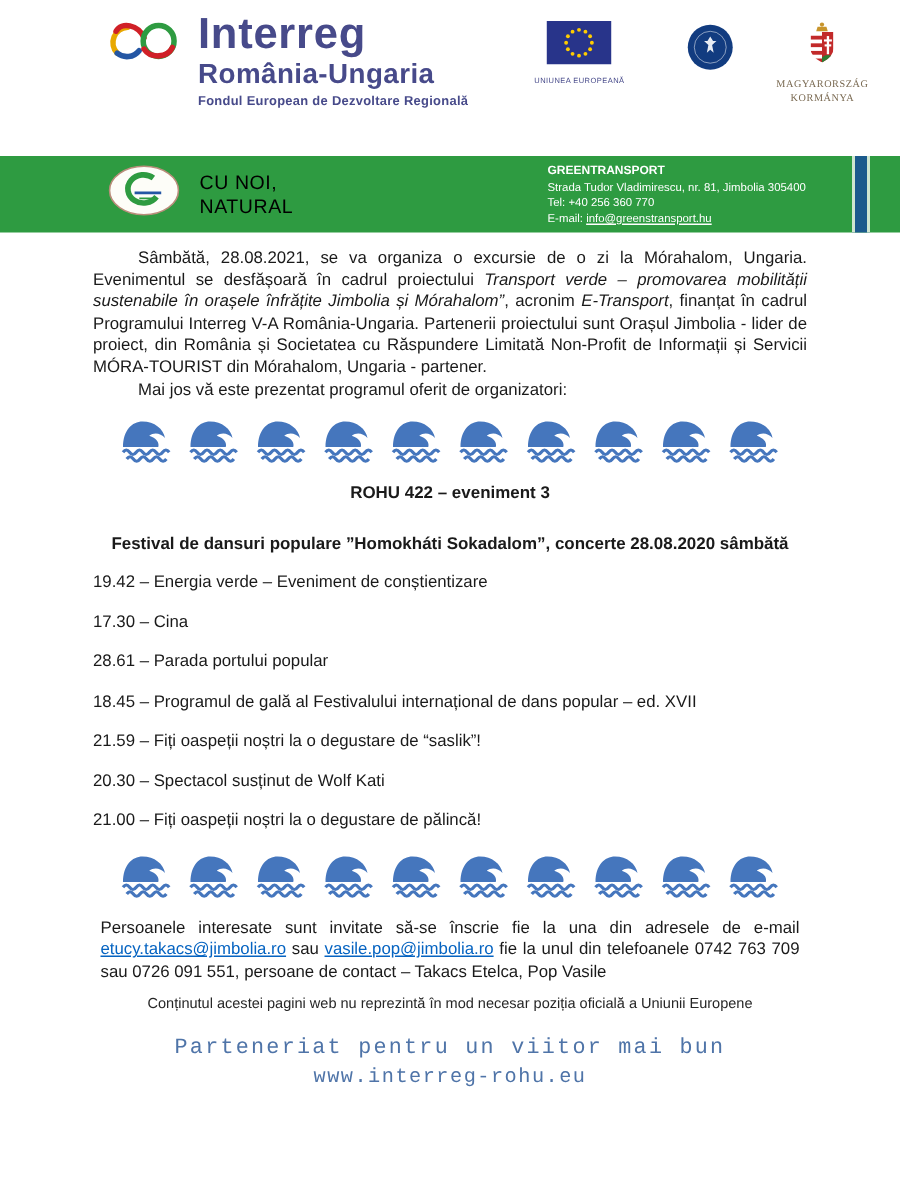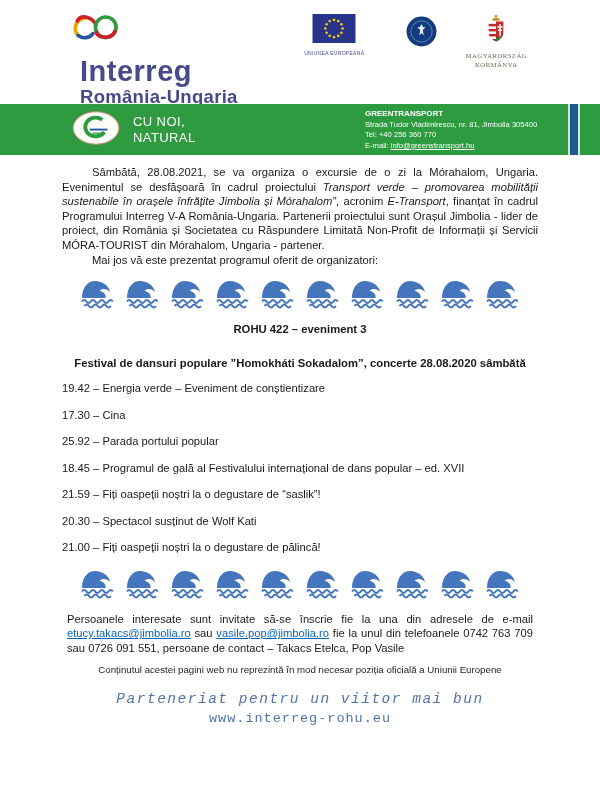--- a/index.html
+++ b/index.html
@@ -1,35 +1,35 @@
 <!DOCTYPE html>
 <html><head>
 <meta charset="utf-8">
 <style>
   html,body{margin:0;padding:0;background:#fff;}
   body{width:600px;height:792px;font-family:"Liberation Sans",sans-serif;color:#1a1a1a;}
   .page{position:relative;width:600px;height:792px;overflow:hidden;background:#fff;}
 
   
   .logo-strip{display:flex;align-items:flex-start;padding:8px 0 0 70px;height:100px;box-sizing:border-box;}
-  .interreg-block{display:flex;align-items:flex-start;flex-direction:column;}
+  .interreg-block{display:flex;align-items:flex-start;}
   .interreg-text{margin-left:10px;}
   .interreg-brand{font-size:29px;font-weight:700;color:#474a8a;line-height:30px;letter-spacing:.5px;}
   .interreg-program{font-size:18.5px;font-weight:700;color:#474a8a;line-height:22px;letter-spacing:.3px;}
   .interreg-fund{font-size:8.6px;font-weight:600;color:#474a8a;margin-top:2px;letter-spacing:.2px;}
   .eu-block{margin-left:44px;display:flex;flex-direction:column;align-items:center;margin-top:6px;}
   .eu-caption{font-size:5px;color:#474a8a;margin-top:3px;letter-spacing:.3px;}
   .ro-seal{margin-left:42px;margin-top:8px;}
   .hu-block{margin-left:26px;display:flex;flex-direction:column;align-items:center;margin-top:6px;width:66px;}
   .hu-caption{font-family:"Liberation Serif",serif;font-size:6.8px;color:#7a6a52;text-align:center;line-height:8.5px;margin-top:4px;letter-spacing:.4px;}
 
   
   .banner{position:relative;height:51px;background:#2e9b41;margin-top:4px;display:flex;align-items:center;}
   .banner-logo{margin-left:72px;flex:0 0 auto;}
-  .banner-slogan{margin-left:13px;font-size:13px;line-height:15.5px;color:#ffffff;letter-spacing:.4px;}
+  .banner-slogan{margin-left:13px;font-size:13px;line-height:15.5px;color:#000000;letter-spacing:.4px;}
   .banner-contact{position:absolute;left:365px;top:5px;color:#fff;font-size:7.6px;line-height:10.6px;}
   .banner-org{font-weight:700;font-size:8px;}
   .banner-email-link{color:#fff;text-decoration:underline;}
   .banner-stripe{position:absolute;right:20px;top:0;bottom:0;width:8px;background:#1b5a8c;border-left:2px solid #cfe6cf;border-right:2px solid #cfe6cf;}
 
   
   .content{padding:0 62px;}
   .intro{margin-top:10px;font-size:11.2px;line-height:14.6px;text-align:justify;}
   .intro p{margin:0;text-indent:30px;}
   .it{font-style:italic;}
@@ -44,21 +44,21 @@
 
   .prog-list{margin-top:13px;}
   .prog-item{font-size:11.2px;line-height:13px;margin-bottom:13.5px;}
 
   .contact-p{margin:12px 5px 0;font-size:11.2px;line-height:14.6px;text-align:justify;}
   .email-link{color:#0563c1;text-decoration:underline;}
 
   .disclaimer{margin-top:9px;text-align:center;font-size:9.7px;color:#262626;}
 
   .footer{margin-top:16px;text-align:center;font-family:"Liberation Mono","DejaVu Sans Mono",monospace;color:#4f74a8;}
-  .footer-line1{font-size:14.5px;letter-spacing:1.5px;font-style:italic;}
+  .footer-line1{font-size:14.5px;letter-spacing:1.5px;}
   .footer-line2{font-size:13.5px;letter-spacing:1px;margin-top:4px;}
 </style>
 </head>
 <body>
 
 <div class="page">
 
   <div class="logo-strip">
 
     <div class="interreg-block">
@@ -247,21 +247,21 @@
     <div class="h-center h1">ROHU 422 – eveniment 3</div>
     <div class="h-center h3">Festival de dansuri populare ”Homokháti Sokadalom”, concerte 28.08.2020 sâmbătă</div>
 
     <div class="prog-list">
 
 
         <div class="prog-item">19.42 – Energia verde – Eveniment de conștientizare</div>
 
         <div class="prog-item">17.30 – Cina</div>
 
-        <div class="prog-item">25.92 – Parada portului popular</div>
+        <div class="prog-item">28.61 – Parada portului popular</div>
 
         <div class="prog-item">18.45 – Programul de gală al Festivalului internațional de dans popular – ed. XVII</div>
 
         <div class="prog-item">21.59 – Fiți oaspeții noștri la o degustare de “saslik”!</div>
 
         <div class="prog-item">20.30 – Spectacol susținut de Wolf Kati</div>
 
         <div class="prog-item">21.00 – Fiți oaspeții noștri la o degustare de pălincă!</div>
 
       </div>

